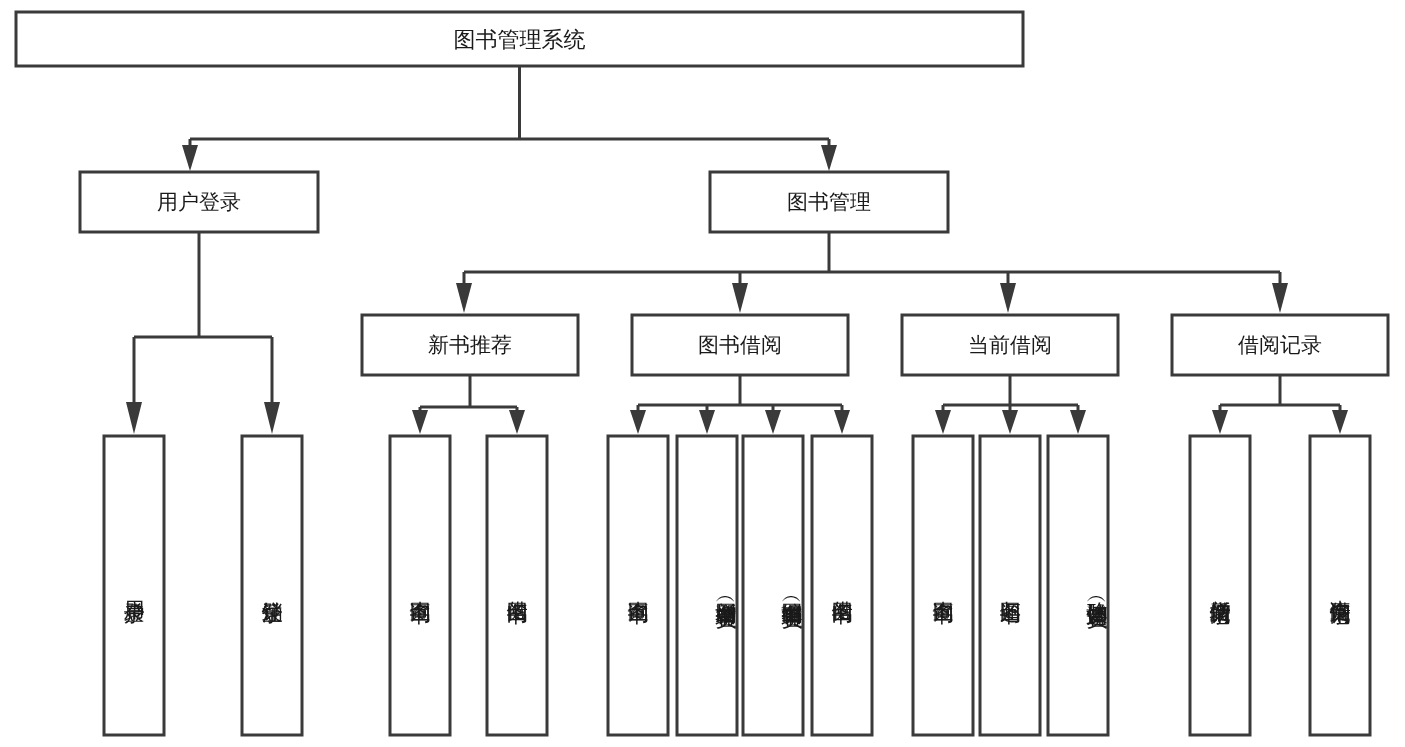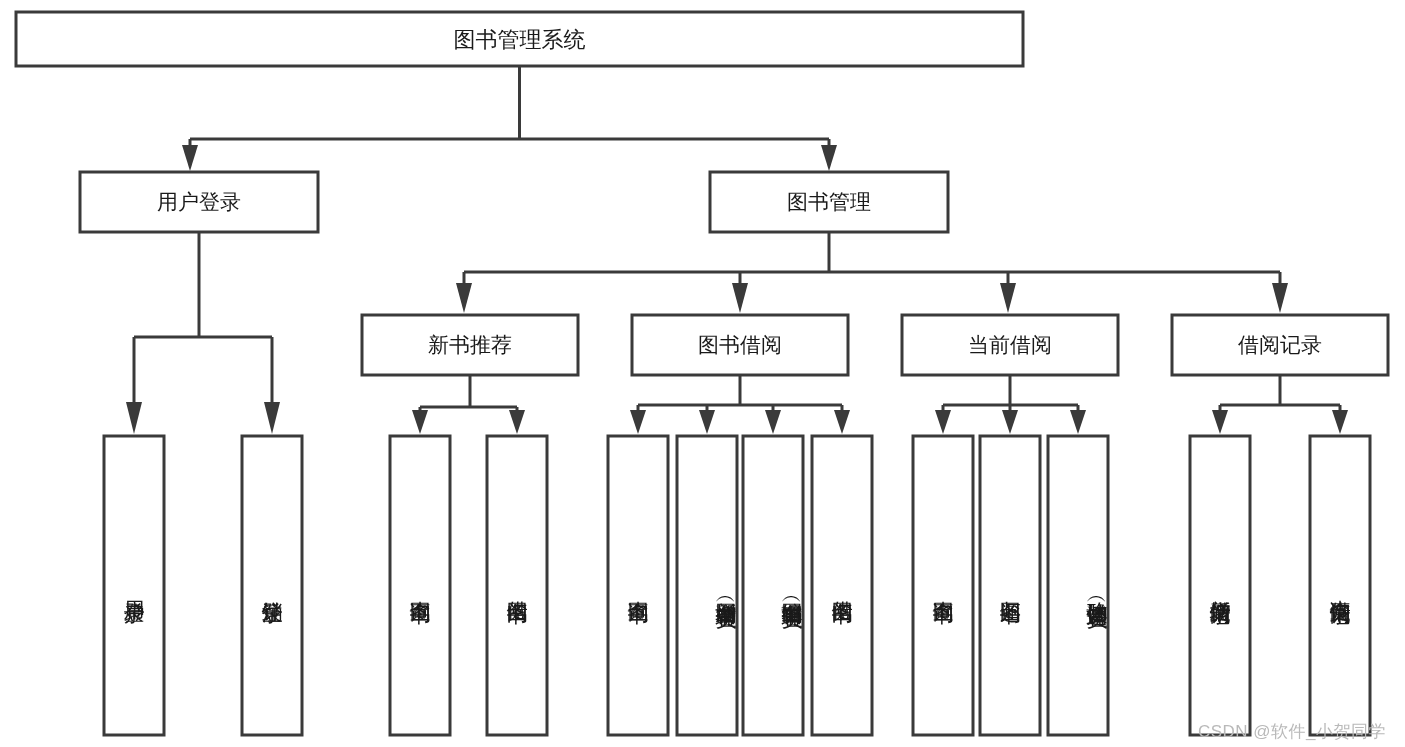--- a/index.html
+++ b/index.html
@@ -220,15 +220,14 @@
   <div class="leaf-label" style="left:913px; top:436px; width:60px; height:299px;">查询图书</div>
 
   <div class="leaf-label" style="left:980px; top:436px; width:60px; height:299px;">归还图书</div>
 
   <div class="leaf-label" style="left:1048px; top:436px; width:60px; height:299px; align-items:flex-start; padding-top:8px;">确认归还（管理员）</div>
 
   <div class="leaf-label" style="left:1190px; top:436px; width:60px; height:299px;">新增借阅记录</div>
 
   <div class="leaf-label" style="left:1310px; top:436px; width:60px; height:299px;">查询借阅记录</div>
 
-  <div class="watermark">CSDN @软件_小贺同学</div>
 
 </div>
 
 </body></html>

